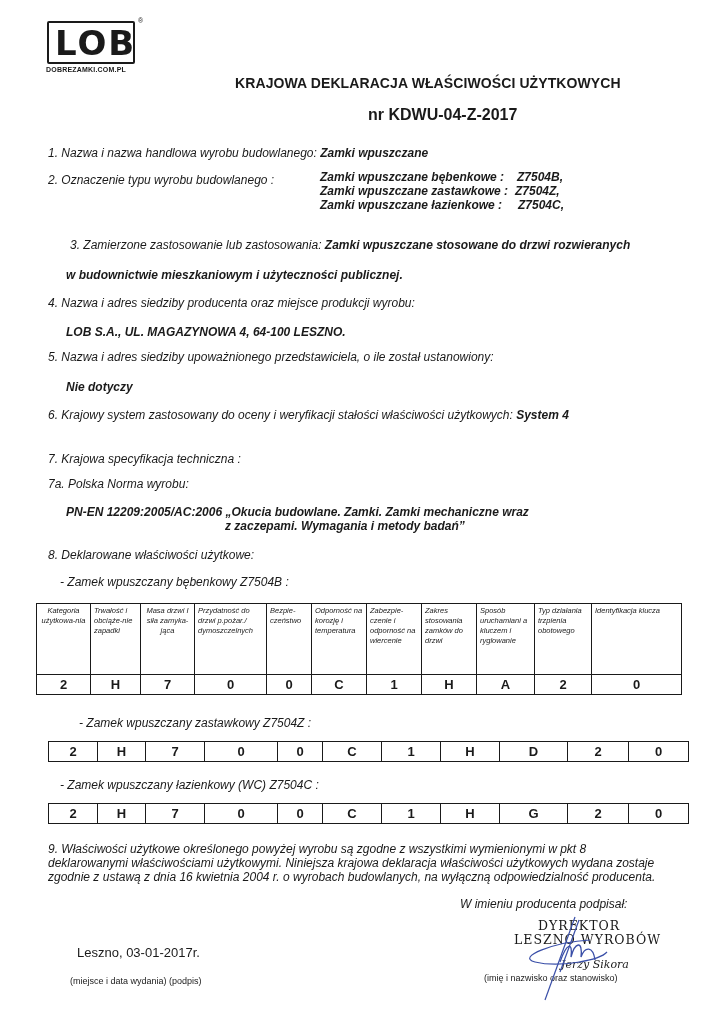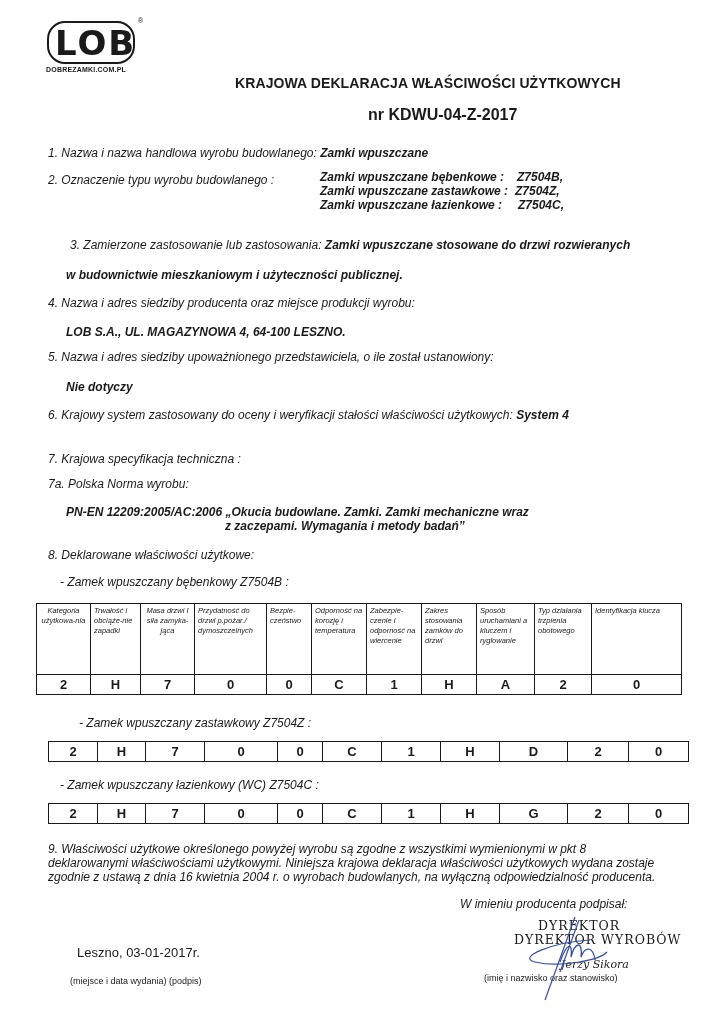--- a/index.html
+++ b/index.html
@@ -3,21 +3,21 @@
 <meta charset="utf-8">
 <style>
   html, body { margin: 0; padding: 0; background: #ffffff; }
   body {
     width: 726px; height: 1023px; position: relative; overflow: hidden;
     font-family: "Liberation Sans", sans-serif; color: #1a1a1a;
   }
   .abs { position: absolute; white-space: nowrap; }
   .logo-box {
     position: absolute; left: 47px; top: 21px; width: 88px; height: 43px;
-    border: 2.5px solid #1a1a1a; border-radius: 18px; box-sizing: border-box;
+    border: 2.5px solid #1a1a1a; border-radius: 2px; box-sizing: border-box;
   }
   .logo-text {
     position: absolute; left: 6px; top: 3px; font-size: 34px; font-weight: bold;
     letter-spacing: 2px; line-height: 34px; color: #1a1a1a;
     font-family: "DejaVu Sans", sans-serif;
   }
   .logo-reg { position: absolute; left: 138px; top: 17px; font-size: 7px; }
   .logo-url { position: absolute; left: 46px; top: 66px; font-size: 7px; font-weight: bold; letter-spacing: 0.2px; }
   .title { left: 235px; top: 75px; font-size: 14px; font-weight: bold; letter-spacing: 0.1px; }
   .docnr { left: 368px; top: 106px; font-size: 16px; font-weight: bold; }
@@ -197,21 +197,21 @@
   </tr>
 </tbody>
   </table>
 
 <div class="abs line" style="left:48px; top:842px;">9. Właściwości użytkowe określonego powyżej wyrobu są zgodne z wszystkimi wymienionymi w pkt 8</div>
 <div class="abs line" style="left:48px; top:856px;">deklarowanymi właściwościami użytkowymi. Niniejsza krajowa deklaracja właściwości użytkowych wydana zostaje</div>
 <div class="abs line" style="left:48px; top:870px;">zgodnie z ustawą z dnia 16 kwietnia 2004 r. o wyrobach budowlanych, na wyłączną odpowiedzialność producenta.</div>
 
 <div class="abs line" style="left:460px; top:897px;">W imieniu producenta podpisał:</div>
 <div class="abs stamp" style="left:538px; top:918px;">DYREKTOR</div>
-<div class="abs stamp" style="left:514px; top:932px;">DYREKTOR WYROBÓW</div>
+<div class="abs stamp" style="left:514px; top:932px;">LESZNO WYROBÓW</div>
 <div class="abs stamp-name" style="left:561px; top:958px;">Jerzy Sikora</div>
 <div class="abs small" style="left:484px; top:973px;">(imię i nazwisko oraz stanowisko)</div>
 
 <svg class="sig" width="120" height="90" viewBox="0 0 120 90">
   <path d="M60 5 L30 88" stroke="#3a4fa8" stroke-width="1.2" fill="none"></path>
   <path d="M64 8 L45 60" stroke="#3a4fa8" stroke-width="1.2" fill="none"></path>
   <path d="M45 50 C 52 30, 58 30, 56 45 C 60 30, 68 28, 66 45 C 70 34, 78 34, 80 48" stroke="#3a4fa8" stroke-width="1.3" fill="none"></path>
   <path d="M75 28 C 40 30, 0 45, 20 50 C 45 56, 85 48, 92 40" stroke="#3a4fa8" stroke-width="1.2" fill="none"></path>
 </svg>
 

